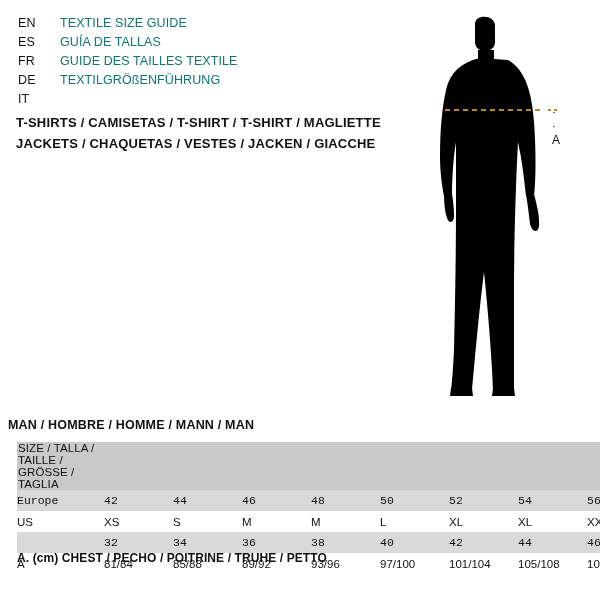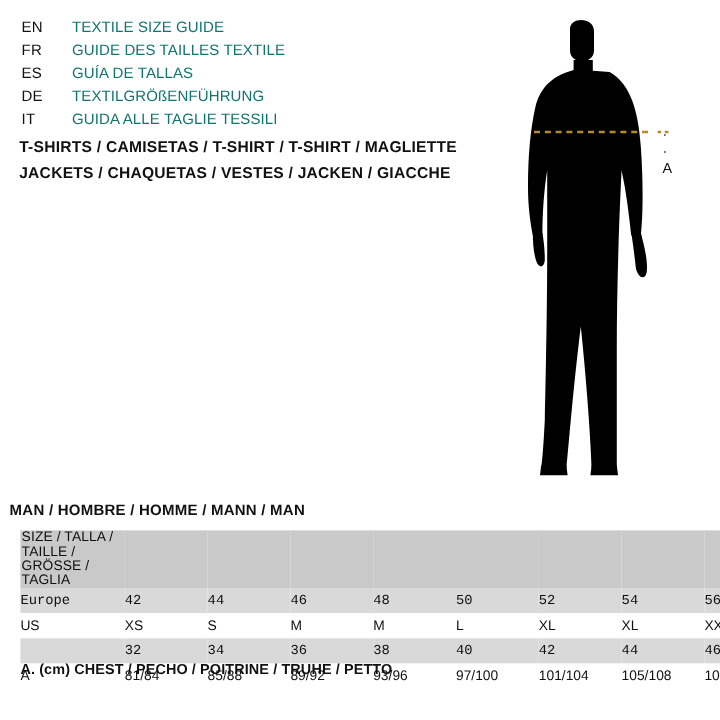--- a/index.html
+++ b/index.html
@@ -136,34 +136,33 @@
 <body>
 
 <div class="page">
 
   <div class="legend">
     <div class="legend-row">
       <span class="legend-code">EN</span>
       <span class="legend-text">TEXTILE SIZE GUIDE</span>
     </div>
     <div class="legend-row">
+      <span class="legend-code">ES</span>
+      <span class="legend-text">GUÍA DE TALLAS</span>
+    </div>
+    <div class="legend-row">
       <span class="legend-code">FR</span>
       <span class="legend-text">GUIDE DES TAILLES TEXTILE</span>
     </div>
     <div class="legend-row">
-      <span class="legend-code">ES</span>
-      <span class="legend-text">GUÍA DE TALLAS</span>
-    </div>
-    <div class="legend-row">
       <span class="legend-code">DE</span>
       <span class="legend-text">TEXTILGRÖßENFÜHRUNG</span>
     </div>
     <div class="legend-row">
       <span class="legend-code">IT</span>
-      <span class="legend-text">GUIDA ALLE TAGLIE TESSILI</span>
     </div>
   </div>
 
   <div class="product-lines">
     <div class="product-line">T-SHIRTS / CAMISETAS / T-SHIRT / T-SHIRT / MAGLIETTE</div>
     <div class="product-line">JACKETS / CHAQUETAS / VESTES / JACKEN / GIACCHE</div>
   </div>
 
   <div class="figure-wrap">
     <svg width="200" height="400" viewBox="0 0 200 400">

